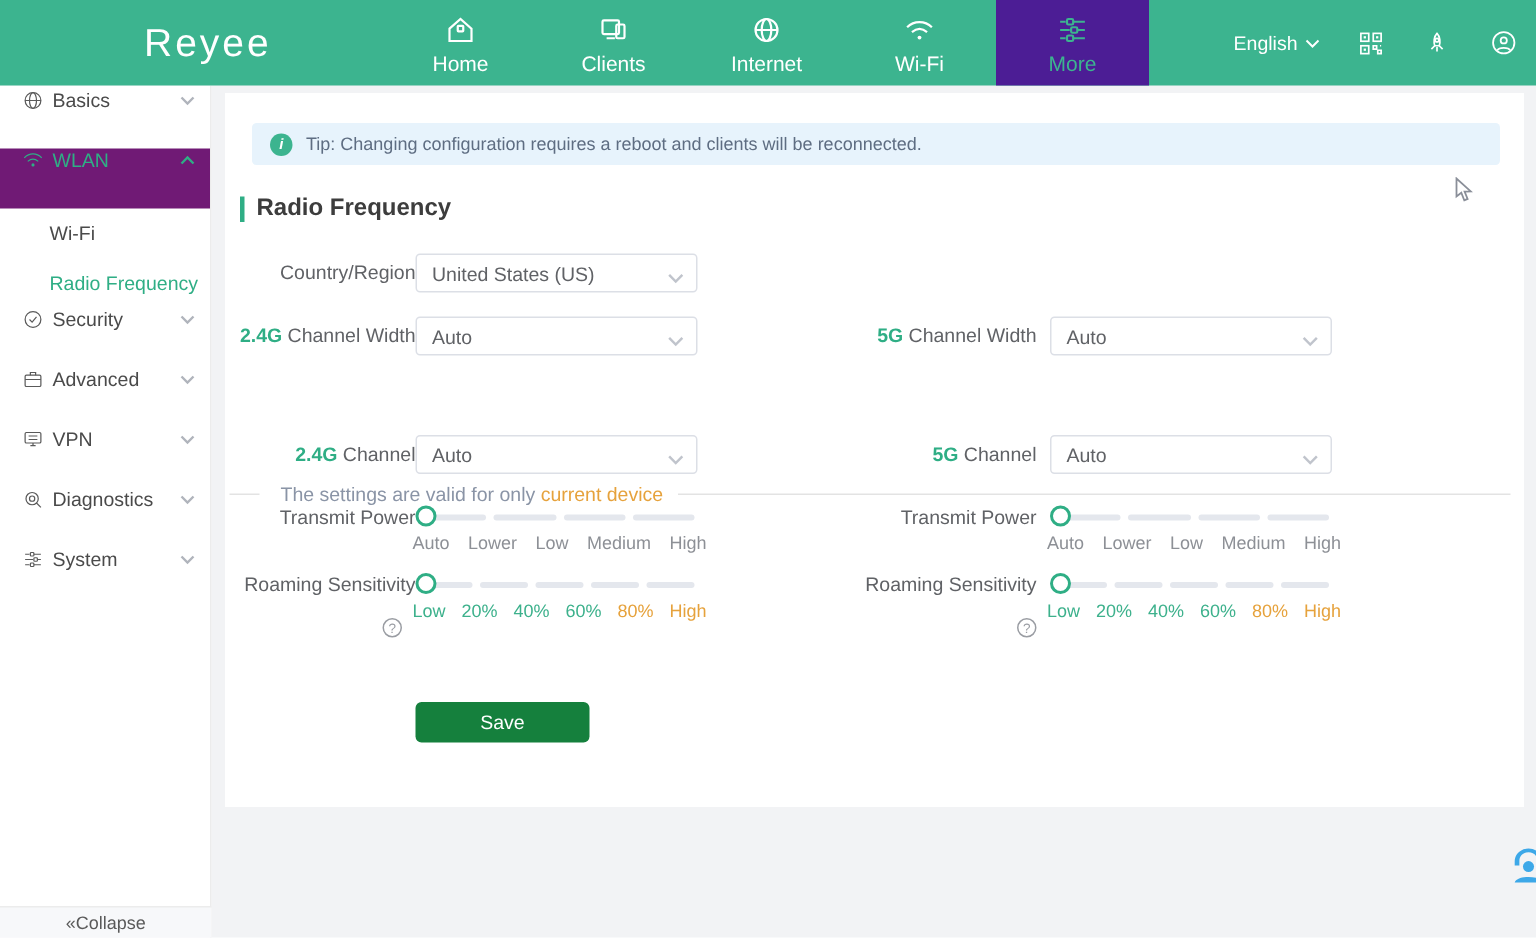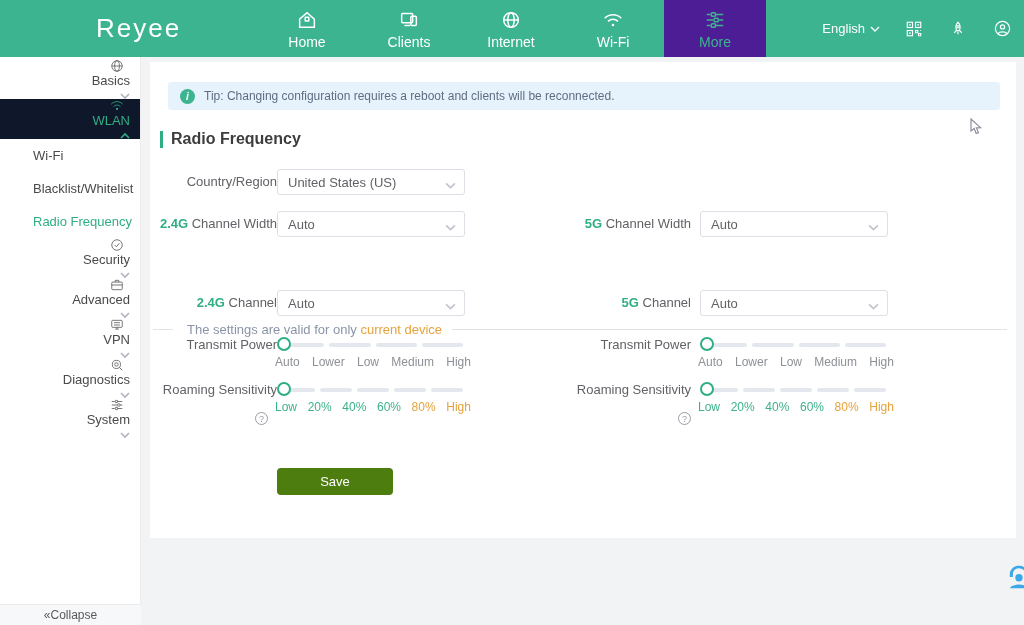--- a/index.html
+++ b/index.html
@@ -16,27 +16,27 @@
   .nav-item.active { background:#4c1d95; color:#3cb48f; }
   .nav-item.active svg { stroke:#3cb48f; }
   .nav-item svg { stroke:#fff; fill:none; stroke-width:1.6; }
   .hdr-right { position:absolute; right:12px; top:0; height:57px; display:flex; align-items:center; gap:24px; }
   .lang { color:#fff; font-size:13px; display:flex; align-items:center; gap:5px; cursor:pointer; }
   .hdr-icon { width:20px; height:20px; display:flex; align-items:center; justify-content:center; cursor:pointer; }
   .hdr-icon svg { stroke:#fff; fill:none; stroke-width:1.5; }
 
   
   .sidebar { position:absolute; top:57px; left:0; width:141px; bottom:0; background:#fff; border-right:1px solid #ececec; z-index:10; padding-top:2px; }
-  .side-item { height:40px; display:flex; align-items:flex-end; padding:0 10px 0 14px; font-size:13px; color:#4a4a4a; cursor:pointer;flex-direction:column; }
+  .side-item { height:40px; display:flex; align-items:flex-start; padding:0 10px 0 14px; font-size:13px; color:#4a4a4a; cursor:pointer; }
   .side-item .s-icon { width:16px; height:16px; margin-right:5px; display:flex; align-items:center; justify-content:center; }
   .side-item .s-icon svg { stroke:#5a5a5a; fill:none; stroke-width:1.4; }
   .side-item .s-label { flex:1; }
   .side-item .chev { color:#b8bcc4; }
   .side-item .chev svg { stroke:#b0b4bc; fill:none; stroke-width:1.6; }
-  .side-item.active { background:#0f172a; color:#2fae85; }
+  .side-item.active { background:#701a75; color:#2fae85; }
   .side-item.active .s-icon svg { stroke:#2fae85; }
   .side-item.active .chev svg { stroke:#2fae85; }
   .side-sub { height:33px; display:flex; align-items:center; padding-left:33px; font-size:13px; color:#4a4a4a; cursor:pointer; }
   .side-sub.selected { color:#2fae85; }
   .collapse-bar { position:absolute; bottom:0; left:0; width:141px; height:21px; background:#f7f8fa; border-top:1px solid #ececec; display:flex; align-items:center; justify-content:center; font-size:12px; color:#5a5a5a; cursor:pointer;margin-top:15px; }
 
   
   .card { position:absolute; left:150px; top:62px; width:866px; height:476px; background:#fff; z-index:5; }
 
   .tip { position:absolute; left:18px; top:20px; width:832px; height:28px; background:#e7f3fc; border-radius:3px; display:flex; align-items:center; padding-left:12px; }
@@ -65,21 +65,21 @@
   .slider { position:absolute; width:184px; height:16px; }
   .track { position:absolute; left:4px; right:0; top:6px; display:flex; gap:5px; }
   .track span { flex:1; height:4px; background:#e4e7ed; border-radius:2px; }
   .handle { position:absolute; left:-2px; top:0; width:14px; height:14px; border-radius:50%; background:#fff; border:2px solid #2fae85; cursor:pointer; }
   .stops { position:absolute; width:196px; display:flex; justify-content:space-between; font-size:12px; color:#8d9096; }
   .stops .g { color:#3db18c; }
   .stops .o { color:#e6a23c; }
 
   .q-icon { position:absolute; width:13px; height:13px; border-radius:50%; border:1px solid #9a9da3; color:#9a9da3; font-size:9px; display:flex; align-items:center; justify-content:center; cursor:pointer; }
 
-  .save-btn { position:absolute; left:127px; top:406px; width:116px; height:27px; background:#4d7c0f; border:none; border-radius:4px; color:#fff; font-size:13px; font-family:"Liberation Sans",sans-serif; cursor:pointer; }
+  .save-btn { position:absolute; left:127px; top:406px; width:116px; height:27px; background:#15803d; border:none; border-radius:4px; color:#fff; font-size:13px; font-family:"Liberation Sans",sans-serif; cursor:pointer; }
 
   .cursor { position:absolute; left:970px; top:118px; z-index:50; }
 
   .support-fab { position:absolute; left:1002px; top:560px; width:34px; height:34px; z-index:30; }
   .support-fab svg { fill:#3da8e8; }
 </style>
 </head>
 <body>
 
 <div class="header">
@@ -206,23 +206,20 @@
     <span class="chev">
       <svg width="10" height="8" viewBox="0 0 10 8">
           <path d="M1 6 L5 2 L9 6" fill="none"></path>
         </svg>
     </span>
   </div>
 
   <div class="side-sub">
     <span>Wi-Fi</span>
   </div>
-  <div class="side-sub">
-    <span>Blacklist/Whitelist</span>
-  </div>
   <div class="side-sub selected">
     <span>Radio Frequency</span>
   </div>
 
   <div class="side-item">
     <span class="s-icon">
       <svg width="14" height="14" viewBox="0 0 24 24">
           <circle cx="12" cy="12" r="9"></circle>
           <path d="M8 12 L11 15 L16 9" fill="none"></path>
         </svg>

